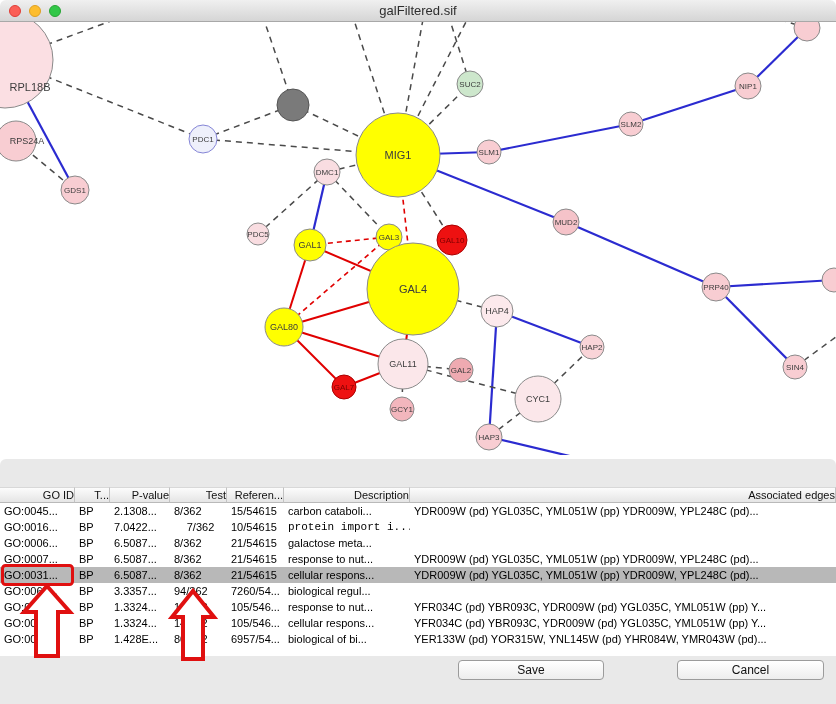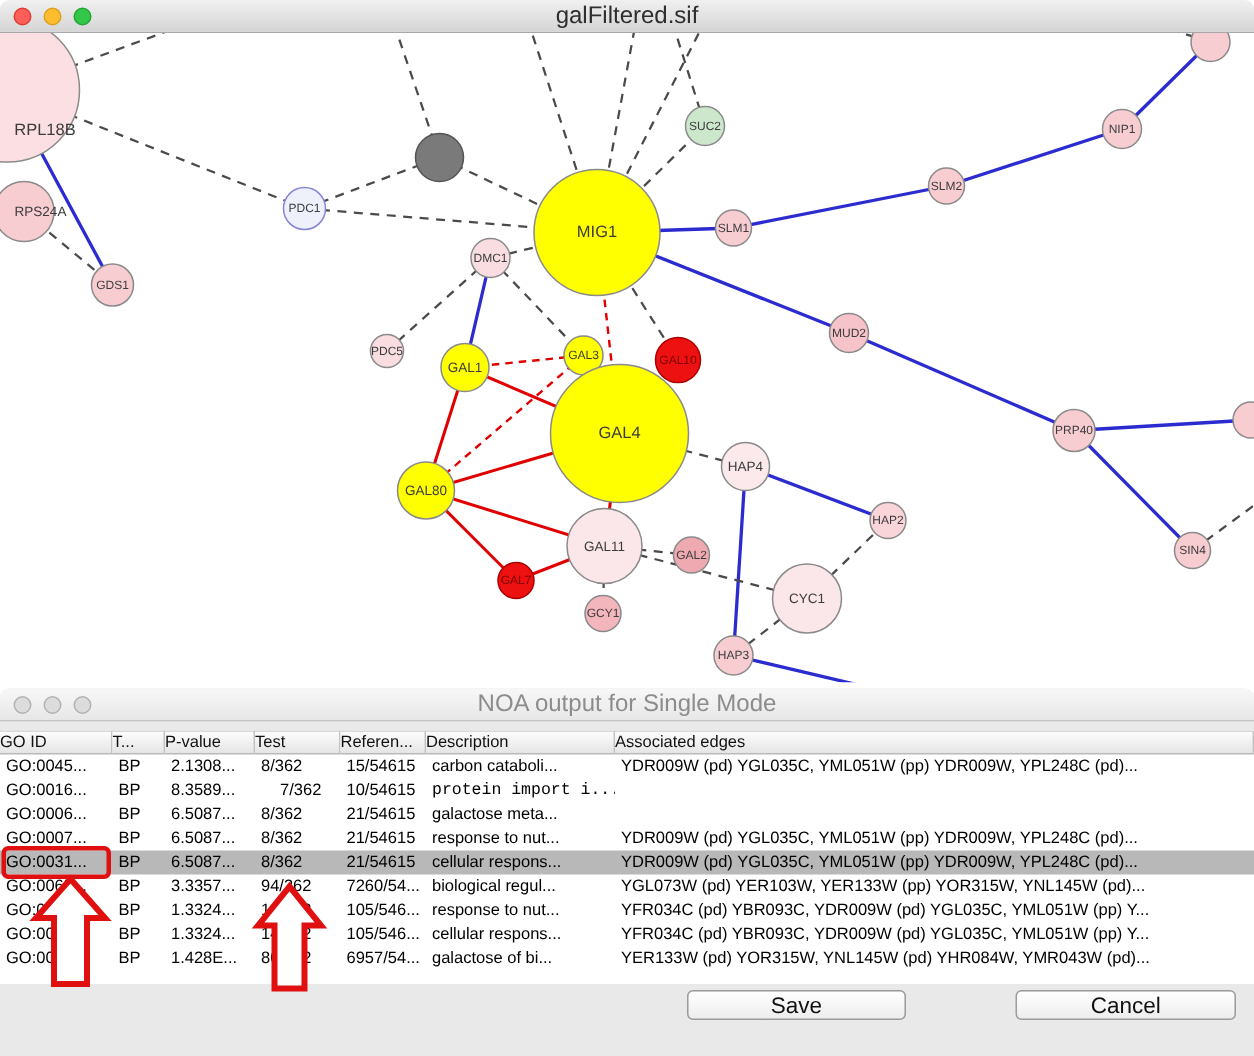--- a/index.html
+++ b/index.html
@@ -9,53 +9,53 @@
     -webkit-font-smoothing:antialiased;
   }
   
   .window{position:absolute;left:0;width:836px;}
   .titlebar{
     height:22px;position:relative;display:flex;align-items:center;
     background:linear-gradient(#f0f0f0,#d5d5d5);
     border-bottom:1px solid #a8a8a8;
     border-radius:6px 6px 0 0;box-sizing:border-box;
   }
-  .titlebar .title{flex:1;text-align:center;font-size:16px;color:#2e2e2e;}
+  .titlebar .title{flex:1;text-align:center;font-size:13px;color:#2e2e2e;}
   .lights{position:absolute;left:9px;top:5px;display:flex;gap:8px;}
   .light{width:12px;height:12px;border-radius:50%;box-sizing:border-box;}
   .light.red{background:#fb5f57;border:1px solid #df3e38;}
   .light.yellow{background:#fdbd2e;border:1px solid #dfa022;}
   .light.green{background:#32c748;border:1px solid #27a534;}
   .light.gray{background:#dcdcdc;border:1px solid #b2b2b2;}
   
   #win-network{top:0;height:455px;}
   #net-canvas{height:433px;background:#ffffff;position:relative;overflow:hidden;}
   #graph-svg{display:block;}
   
   #win-noa{top:459px;height:245px;background:#e9e9e9;border-radius:6px 6px 0 0;}
   #win-noa .titlebar{background:linear-gradient(#f8f8f8,#e7e7e7);border-bottom:1px solid #c4c4c4;}
   #win-noa .titlebar .title{color:#8c8c8c;}
   .ttable{position:absolute;top:28px;left:0;width:836px;background:#ffffff;padding-bottom:9px;}
   .thead,.trow{display:flex;width:836px;}
   .th{
-    height:16px;line-height:15px;text-align:left;font-size:11px;color:#111;
+    height:16px;line-height:15px;text-align:right;font-size:11px;color:#111;
     background:linear-gradient(#fcfcfc,#e5e5e5);
     border-right:1px solid #c2c2c2;border-top:1px solid #d8d8d8;border-bottom:1px solid #b9b9b9;
     box-sizing:border-box;overflow:hidden;white-space:nowrap;flex:0 0 auto;
   }
   .td{
     height:16px;line-height:16px;font-size:11px;color:#000;
     padding:0 0 0 4px;box-sizing:border-box;overflow:hidden;white-space:nowrap;flex:0 0 auto;
   }
   .trow.selected{background:#b8b8b8;}
   .btn{
     position:absolute;top:201px;height:20px;
     background:linear-gradient(#ffffff,#ededed);
     border:1px solid #9b9b9b;border-radius:4px;
-    font-size:15px;color:#111;font-family:"Liberation Sans",sans-serif;
+    font-size:12px;color:#111;font-family:"Liberation Sans",sans-serif;
   }
   #btn-save{left:458px;width:146px;}
   #btn-cancel{left:677px;width:147px;}
   
   .annotations-layer{position:absolute;top:0;left:0;pointer-events:none;z-index:99;}
 </style>
 </head>
 <body>
 
 <div class="window" id="win-network">
@@ -172,28 +172,20 @@
         <text x="538" y="377" text-anchor="middle" dominant-baseline="central" font-size="9" fill="#3c3c3c">CYC1</text>
         <circle cx="402" cy="387" r="12" fill="#f3b6bd" stroke="#8a8a8a" stroke-width="1"></circle>
         <text x="402" y="387" text-anchor="middle" dominant-baseline="central" font-size="8" fill="#3c3c3c">GCY1</text>
         <circle cx="489" cy="415" r="13" fill="#f8cdd2" stroke="#8a8a8a" stroke-width="1"></circle>
         <text x="489" y="415" text-anchor="middle" dominant-baseline="central" font-size="8" fill="#3c3c3c">HAP3</text>
       </svg>
   </div>
 </div>
 
 <div class="window" id="win-noa">
-  <div class="titlebar">
-    <div class="lights">
-      <span class="light gray"></span>
-      <span class="light gray"></span>
-      <span class="light gray"></span>
-    </div>
-    <span class="title">NOA output for Single Mode</span>
-  </div>
   <div class="ttable" id="noa-table">
       <div class="thead">
         <div class="th" style="width: 75px;">GO ID</div>
         <div class="th" style="width: 35px;">T...</div>
         <div class="th" style="width: 60px;">P-value</div>
         <div class="th" style="width: 57px;">Test</div>
         <div class="th" style="width: 57px;">Referen...</div>
         <div class="th" style="width: 126px;">Description</div>
         <div class="th" style="width: 426px;">Associated edges</div>
       </div>
@@ -202,21 +194,21 @@
         <div class="td" style="width: 35px;">BP</div>
         <div class="td" style="width: 60px;">2.1308...</div>
         <div class="td" style="width: 57px;">8/362</div>
         <div class="td" style="width: 57px;">15/54615</div>
         <div class="td" style="width: 126px;">carbon cataboli...</div>
         <div class="td" style="width: 426px;">YDR009W (pd) YGL035C, YML051W (pp) YDR009W, YPL248C (pd)...</div>
       </div>
       <div class="trow">
         <div class="td" style="width: 75px;">GO:0016...</div>
         <div class="td" style="width: 35px;">BP</div>
-        <div class="td" style="width: 60px;">8.3589...</div>
+        <div class="td" style="width: 60px;">7.0422...</div>
         <div class="td" style="width: 57px; text-align: center;">7/362</div>
         <div class="td" style="width: 57px;">10/54615</div>
         <div class="td" style="width: 126px; font-family: Liberation Mono, monospace;">protein import i...</div>
       </div>
       <div class="trow">
         <div class="td" style="width: 75px;">GO:0006...</div>
         <div class="td" style="width: 35px;">BP</div>
         <div class="td" style="width: 60px;">6.5087...</div>
         <div class="td" style="width: 57px;">8/362</div>
         <div class="td" style="width: 57px;">21/54615</div>
@@ -240,21 +232,20 @@
         <div class="td" style="width: 126px;">cellular respons...</div>
         <div class="td" style="width: 426px;">YDR009W (pd) YGL035C, YML051W (pp) YDR009W, YPL248C (pd)...</div>
       </div>
       <div class="trow">
         <div class="td" style="width: 75px;">GO:0065...</div>
         <div class="td" style="width: 35px;">BP</div>
         <div class="td" style="width: 60px;">3.3357...</div>
         <div class="td" style="width: 57px;">94/362</div>
         <div class="td" style="width: 57px;">7260/54...</div>
         <div class="td" style="width: 126px;">biological regul...</div>
-        <div class="td" style="width: 426px;">YGL073W (pd) YER103W, YER133W (pp) YOR315W, YNL145W (pd)...</div>
       </div>
       <div class="trow">
         <div class="td" style="width: 75px;">GO:0050...</div>
         <div class="td" style="width: 35px;">BP</div>
         <div class="td" style="width: 60px;">1.3324...</div>
         <div class="td" style="width: 57px;">14/362</div>
         <div class="td" style="width: 57px;">105/546...</div>
         <div class="td" style="width: 126px;">response to nut...</div>
         <div class="td" style="width: 426px;">YFR034C (pd) YBR093C, YDR009W (pd) YGL035C, YML051W (pp) Y...</div>
       </div>
@@ -266,21 +257,21 @@
         <div class="td" style="width: 57px;">105/546...</div>
         <div class="td" style="width: 126px;">cellular respons...</div>
         <div class="td" style="width: 426px;">YFR034C (pd) YBR093C, YDR009W (pd) YGL035C, YML051W (pp) Y...</div>
       </div>
       <div class="trow">
         <div class="td" style="width: 75px;">GO:0060...</div>
         <div class="td" style="width: 35px;">BP</div>
         <div class="td" style="width: 60px;">1.428E...</div>
         <div class="td" style="width: 57px;">80/362</div>
         <div class="td" style="width: 57px;">6957/54...</div>
-        <div class="td" style="width: 126px;">galactose of bi...</div>
+        <div class="td" style="width: 126px;">biological of bi...</div>
         <div class="td" style="width: 426px;">YER133W (pd) YOR315W, YNL145W (pd) YHR084W, YMR043W (pd)...</div>
       </div>
     </div>
   <button class="btn" id="btn-save">Save</button>
   <button class="btn" id="btn-cancel">Cancel</button>
 </div>
 
 <svg class="annotations-layer" width="836" height="704">
   <rect class="annot" x="2.5" y="565.5" width="70" height="19" rx="3" fill="none" stroke-width="3" stroke="#e01010"></rect>
   <path class="annot" d="M47,586 L70,612 L58,612 L58,656 L36,656 L36,612 L24,612 Z" fill="#ffffff" stroke-width="4" stroke="#e01010"></path>

